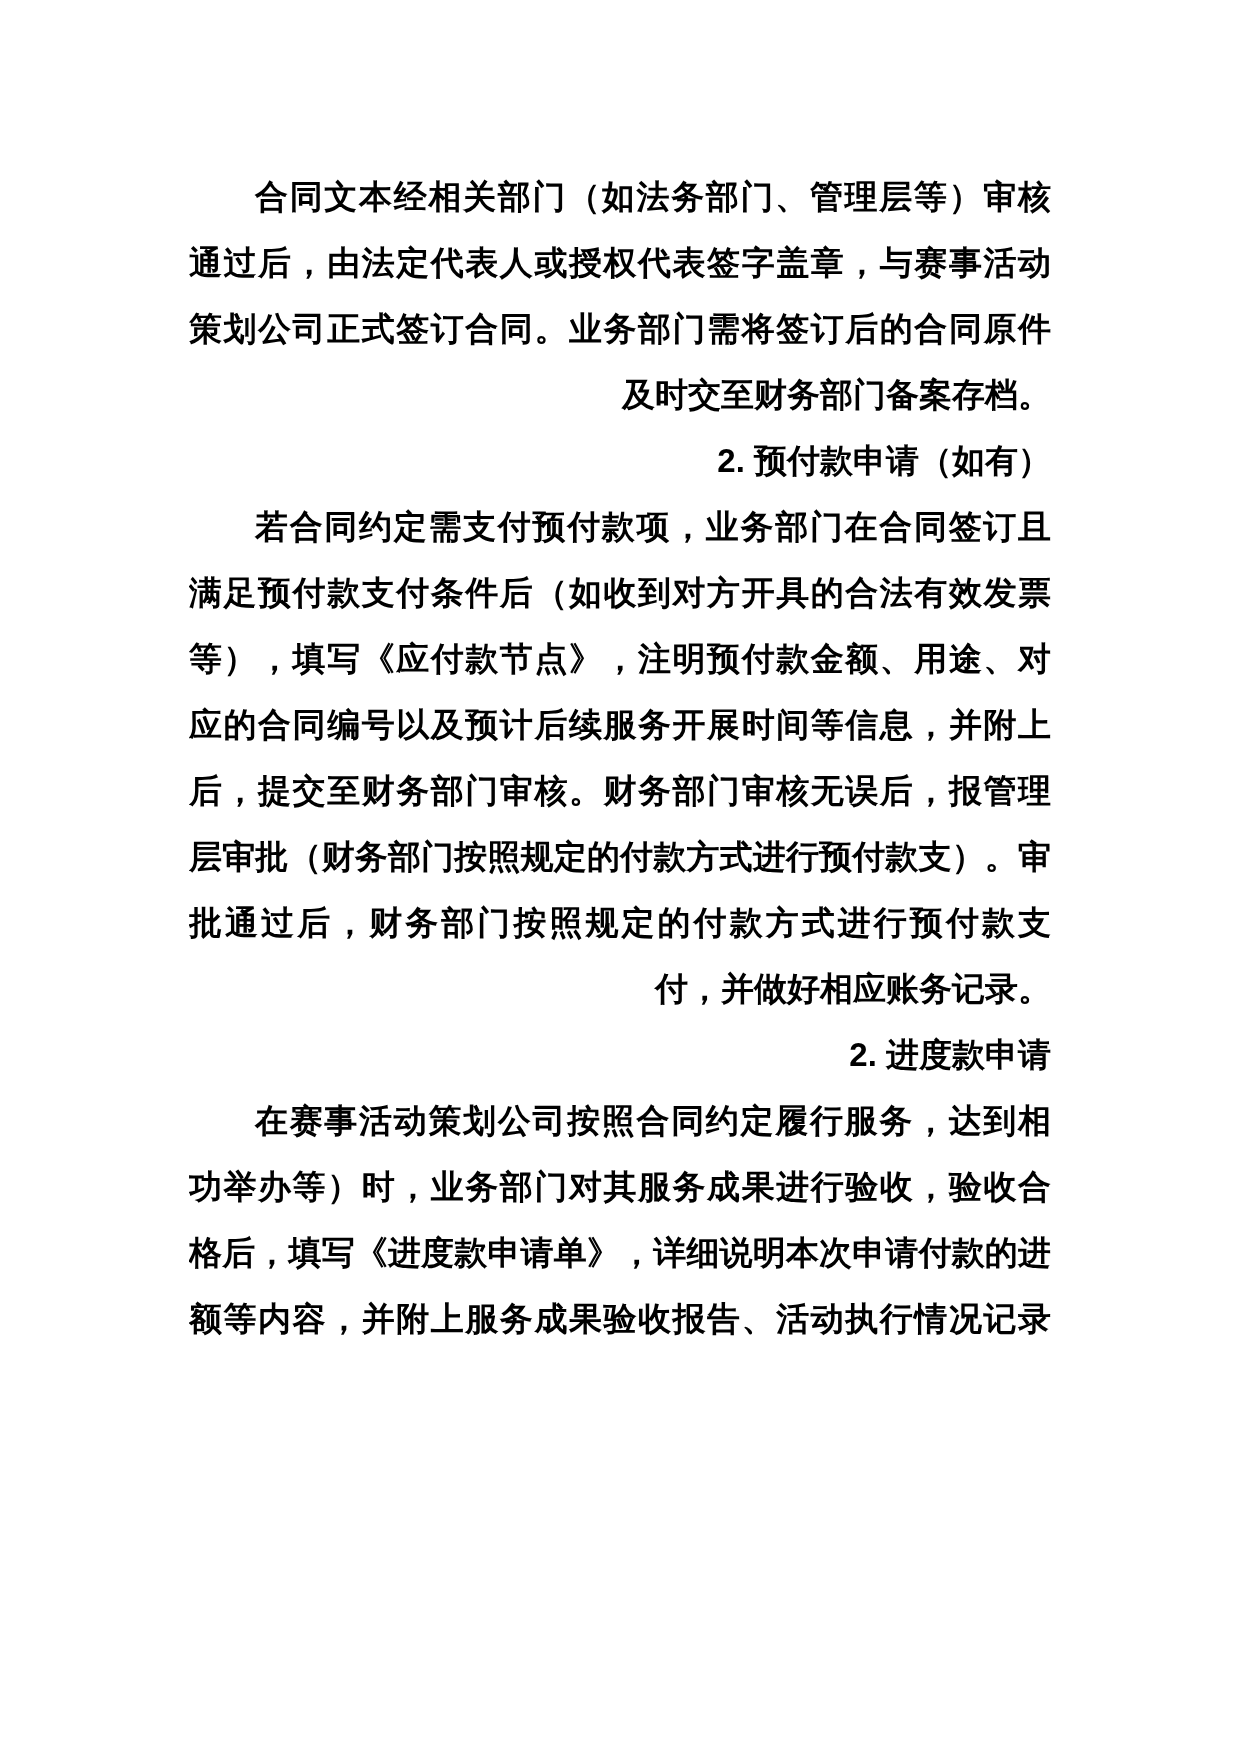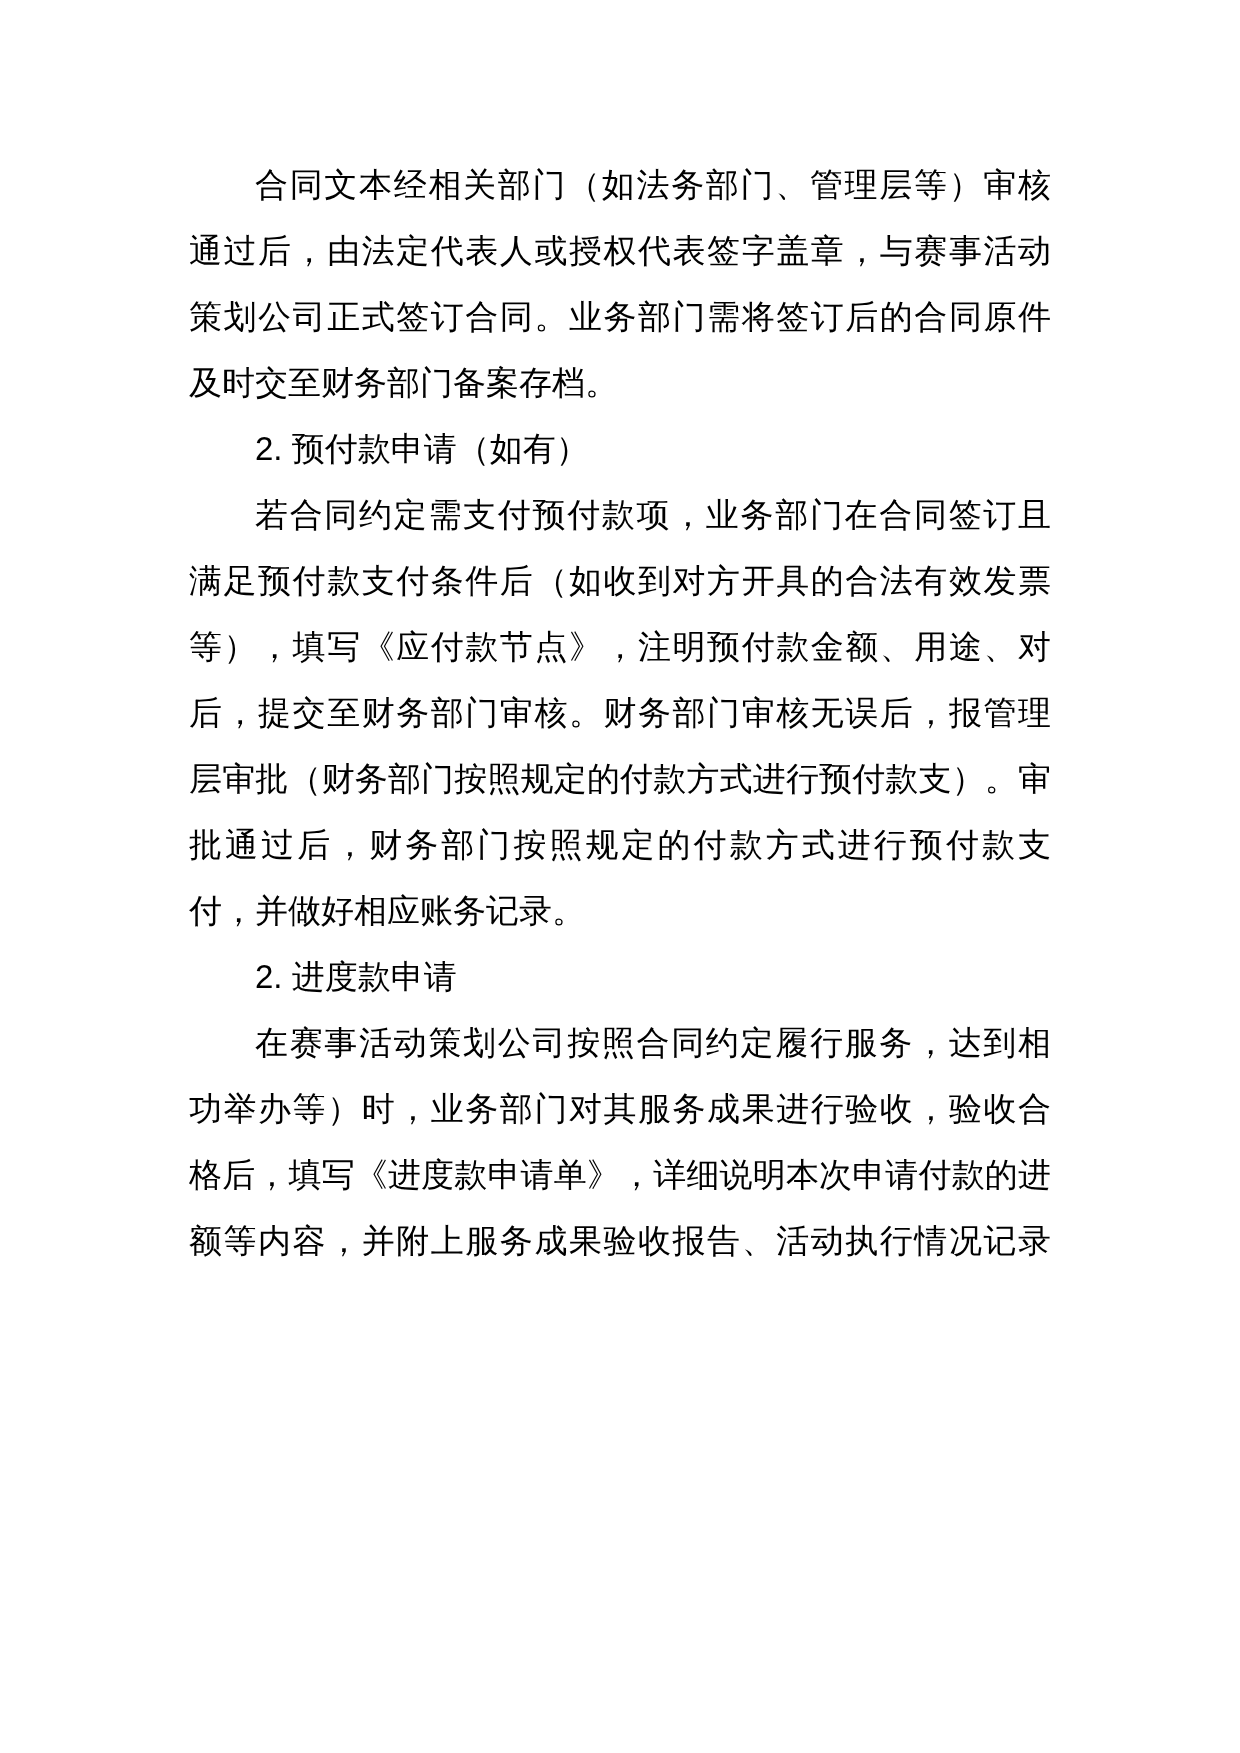--- a/index.html
+++ b/index.html
@@ -10,33 +10,33 @@
   .page {
     position: relative;
     width: 1240px;
     height: 1753px;
     background: #ffffff;
     overflow: hidden;
   }
   .text-block {
     position: absolute;
     left: 189px;
-    top: 152px;
+    top: 164px;
     width: 862px;
     font-family: "Liberation Sans", "DejaVu Sans", sans-serif;
     font-size: 33px;
     line-height: 66px;
     color: #000000;
-    font-weight: 400;
+    font-weight: 700;
     letter-spacing: 0;
   }
   .line {
     height: 66px;
     overflow: hidden;
-    text-align: left;
+    text-align: right;
     white-space: normal;
   }
   .line.fill {
     text-align: justify;
     text-align-last: justify;
   }
   .line.indent {
     text-indent: 2em;
   }
 </style>
@@ -46,20 +46,21 @@
 <div class="page">
   <div class="text-block">
       <div class="line indent fill">合同文本经相关部门（如法务部门、管理层等）审核</div>
       <div class="line fill">通过后，由法定代表人或授权代表签字盖章，与赛事活动</div>
       <div class="line fill">策划公司正式签订合同。业务部门需将签订后的合同原件</div>
       <div class="line">及时交至财务部门备案存档。</div>
       <div class="line indent">2. 预付款申请（如有）</div>
       <div class="line indent fill">若合同约定需支付预付款项，业务部门在合同签订且</div>
       <div class="line fill">满足预付款支付条件后（如收到对方开具的合法有效发票</div>
       <div class="line fill">等），填写《应付款节点》，注明预付款金额、用途、对</div>
+      <div class="line fill">应的合同编号以及预计后续服务开展时间等信息，并附上</div>
       <div class="line fill">后，提交至财务部门审核。财务部门审核无误后，报管理</div>
       <div class="line fill">层审批（财务部门按照规定的付款方式进行预付款支）。审</div>
       <div class="line fill">批通过后，财务部门按照规定的付款方式进行预付款支</div>
       <div class="line">付，并做好相应账务记录。</div>
       <div class="line indent">2. 进度款申请</div>
       <div class="line indent fill">在赛事活动策划公司按照合同约定履行服务，达到相</div>
       <div class="line fill">功举办等）时，业务部门对其服务成果进行验收，验收合</div>
       <div class="line fill">格后，填写《进度款申请单》，详细说明本次申请付款的进</div>
       <div class="line fill">额等内容，并附上服务成果验收报告、活动执行情况记录</div>
     </div>

